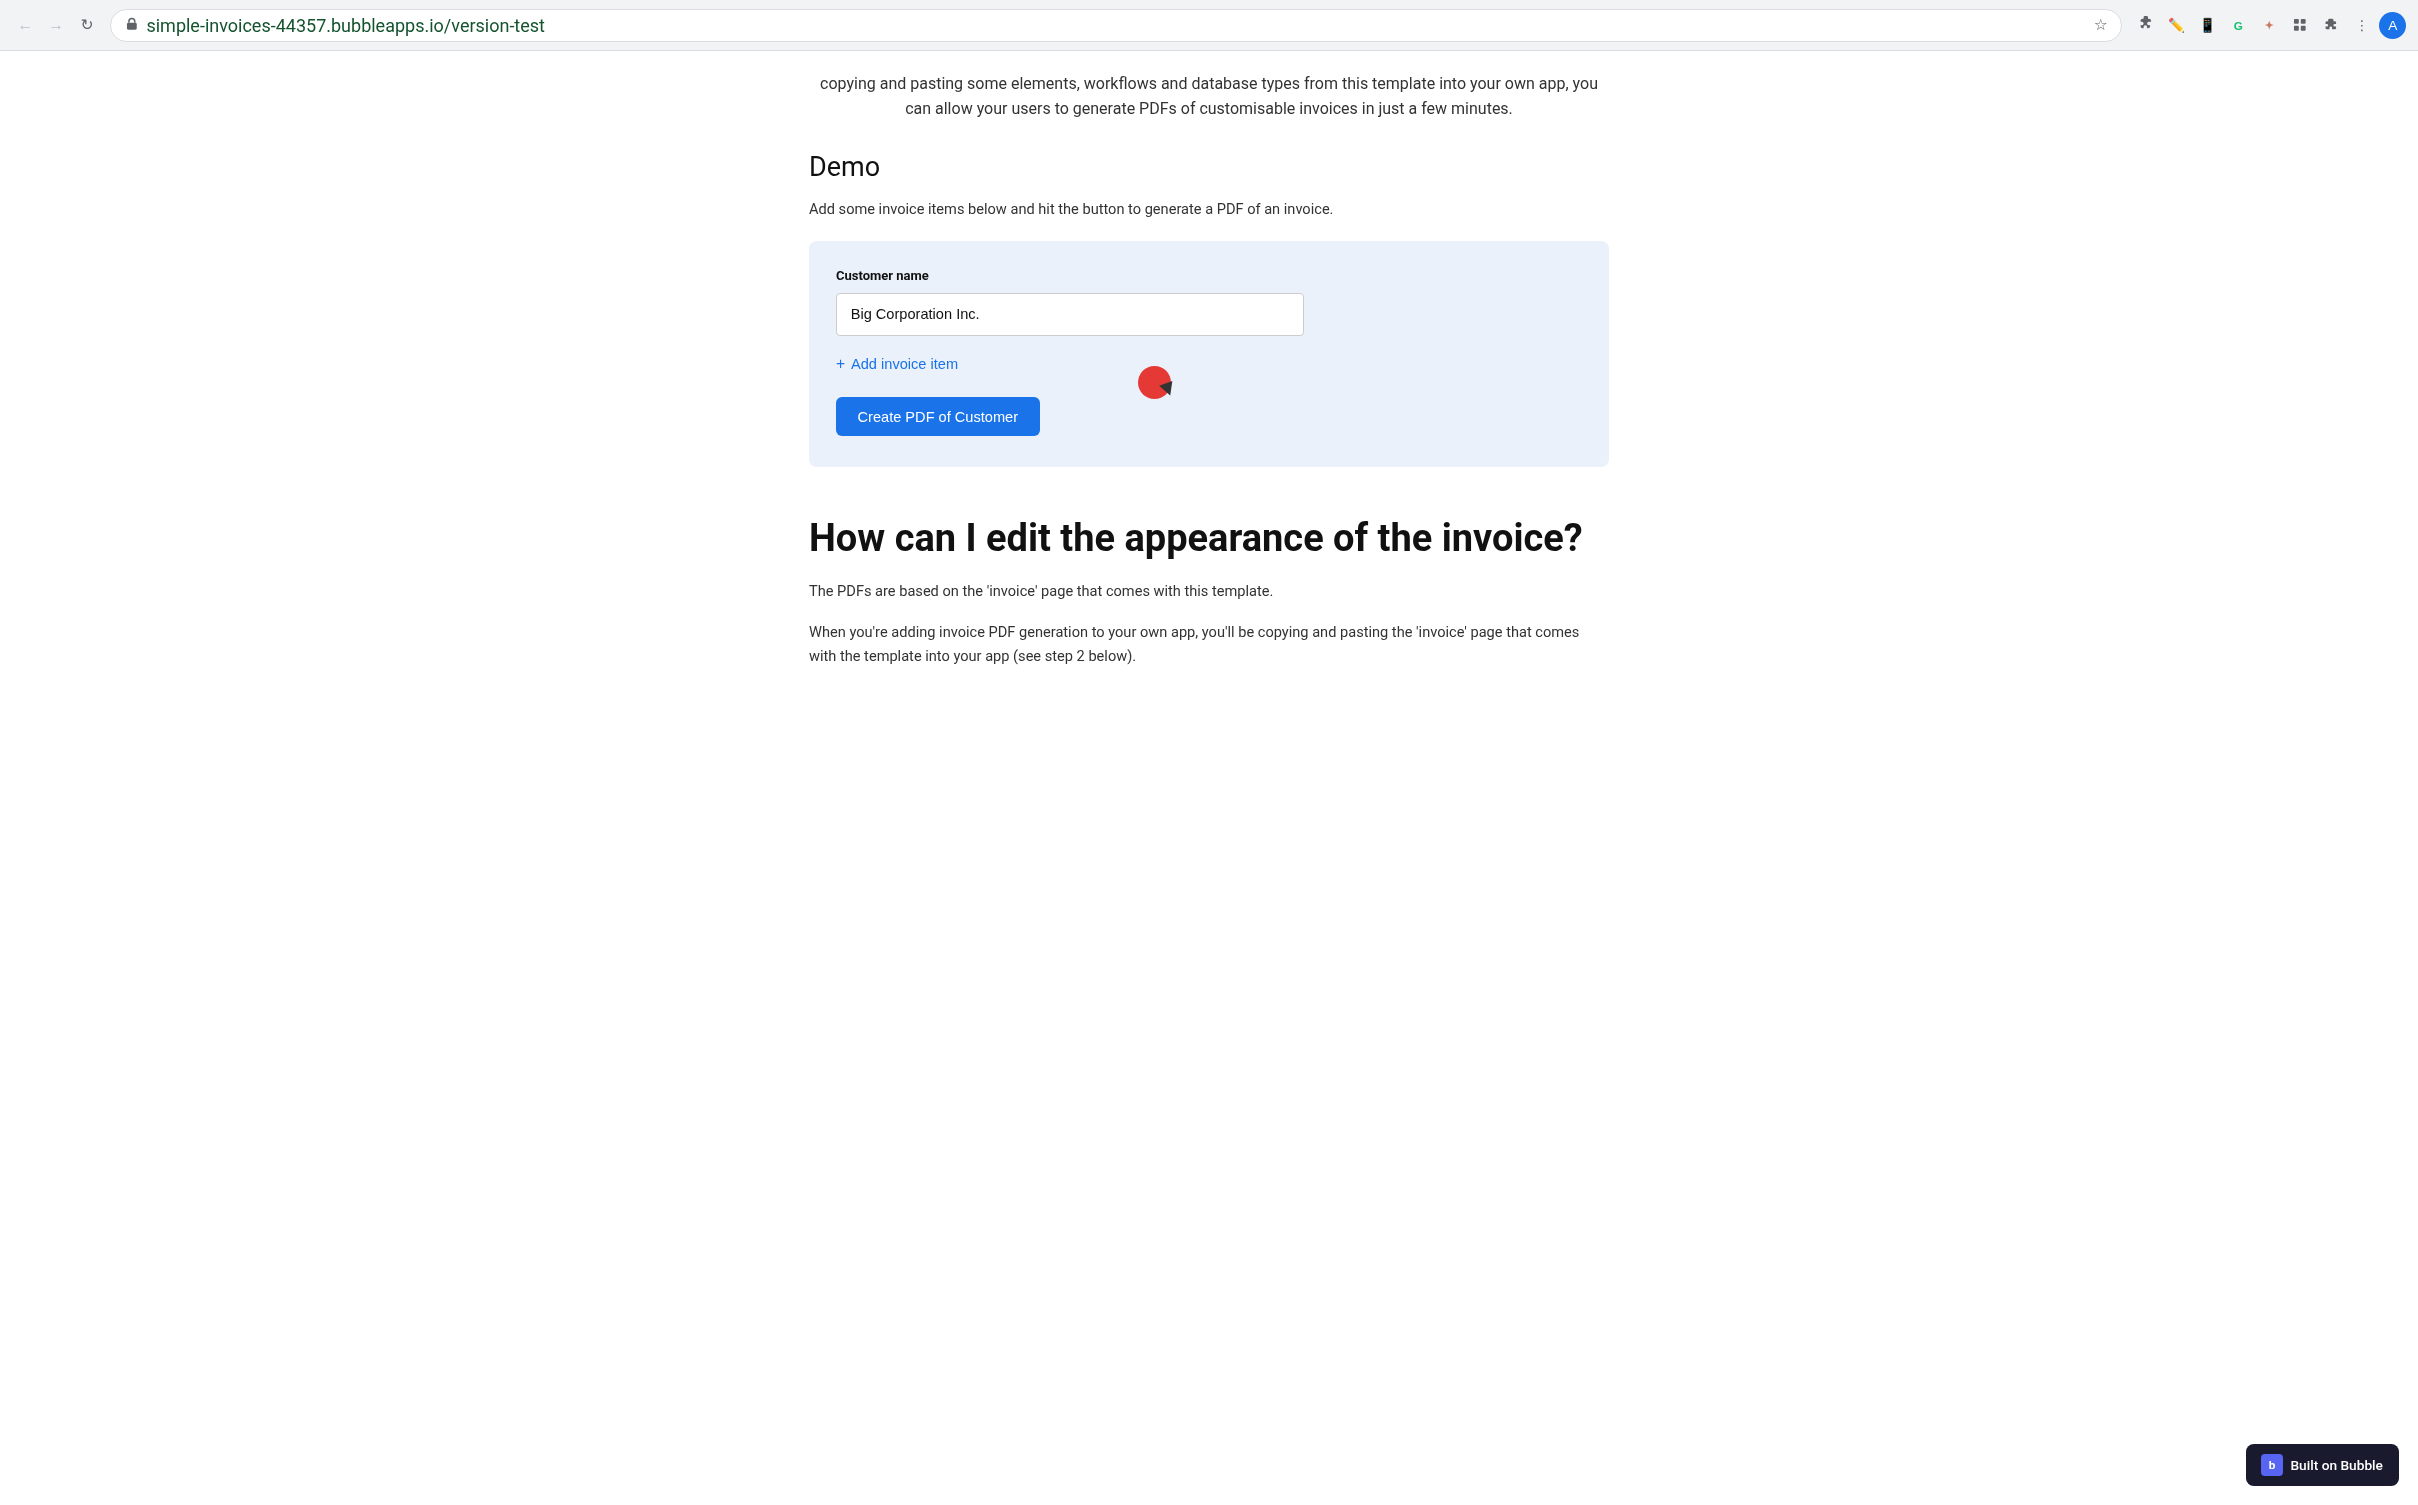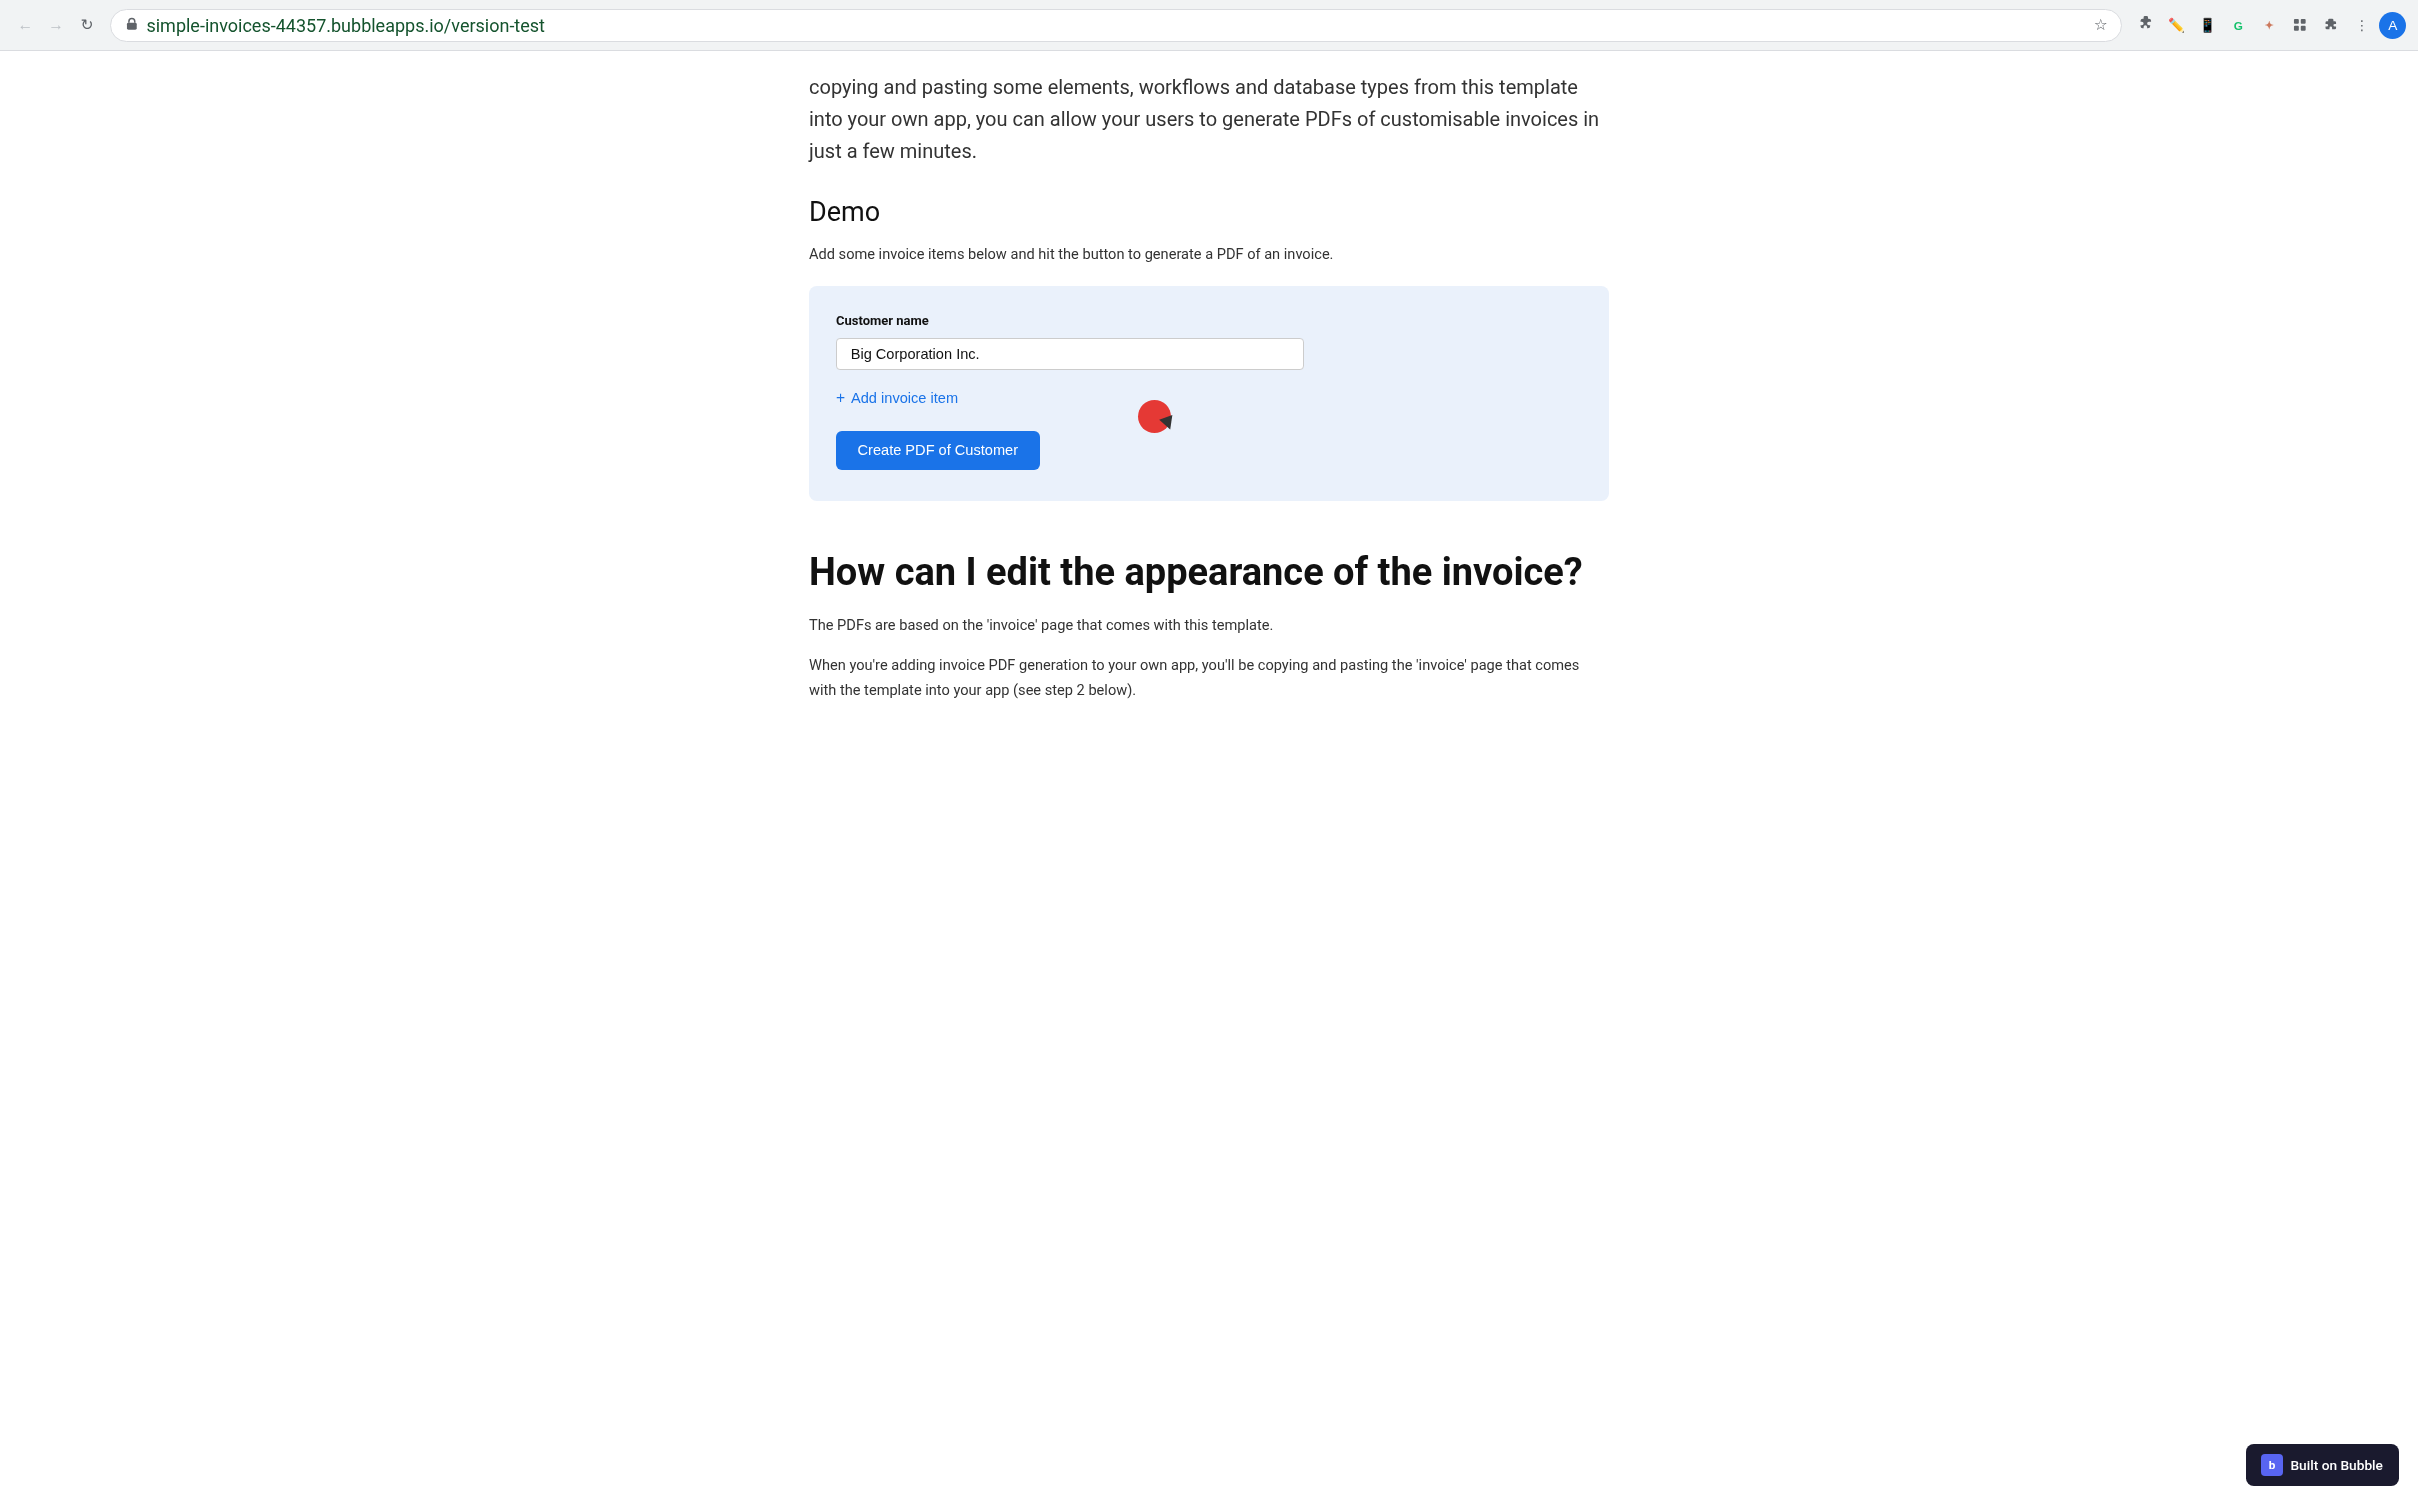--- a/index.html
+++ b/index.html
@@ -118,24 +118,25 @@
 
     
     .page-content {
       max-width: 878px;
       margin: 0 auto;
       padding: 19.5px 39px 59px;
       position: relative;
     }
 
     .intro-text {
-      font-size: 20px;
+      font-size: 16px;
       line-height: 1.6;
       color: #333;
       margin-bottom: 29px;
+      text-align: center;
     }
 
     .section-title {
       font-size: 27px;
       font-weight: 400;
       color: #111;
       margin-bottom: 15.6px;
     }
 
     .section-desc {
@@ -154,21 +155,21 @@
 
     .field-label {
       font-size: 13px;
       font-weight: 700;
       color: #111;
       margin-bottom: 9.8px;
     }
 
     .customer-input {
       width: 468px;
-      height: 32px;
+      height: 43px;
       border: 1.5px solid #ccc;
       border-radius: 3.9px;
       padding: 0 13.7px;
       font-size: 14.6px;
       color: #111;
       background: #fff;
       outline: none;
       display: block;
     }
 

